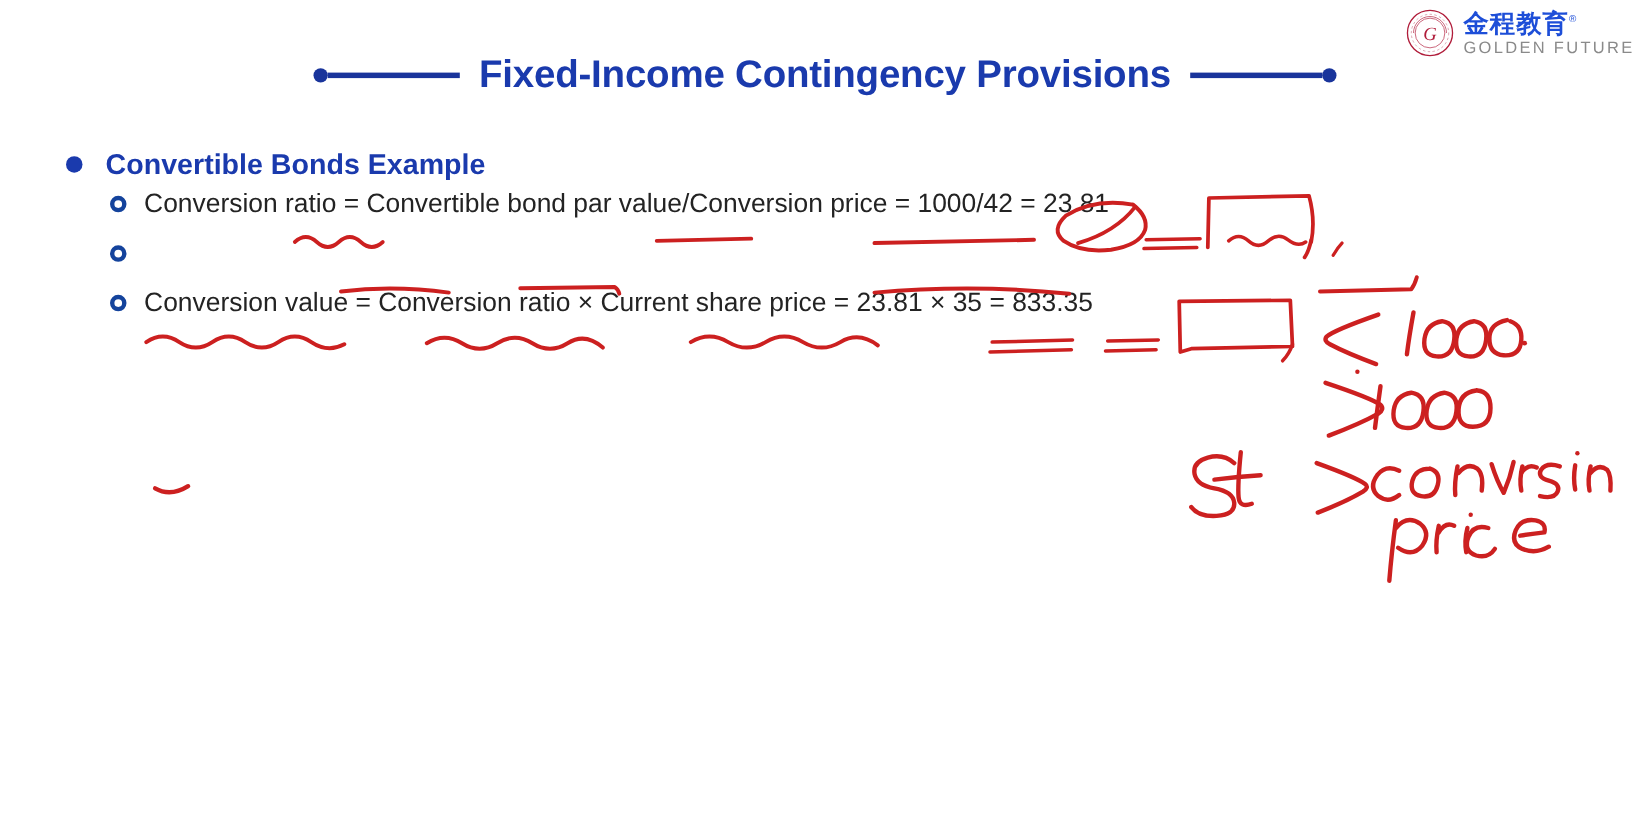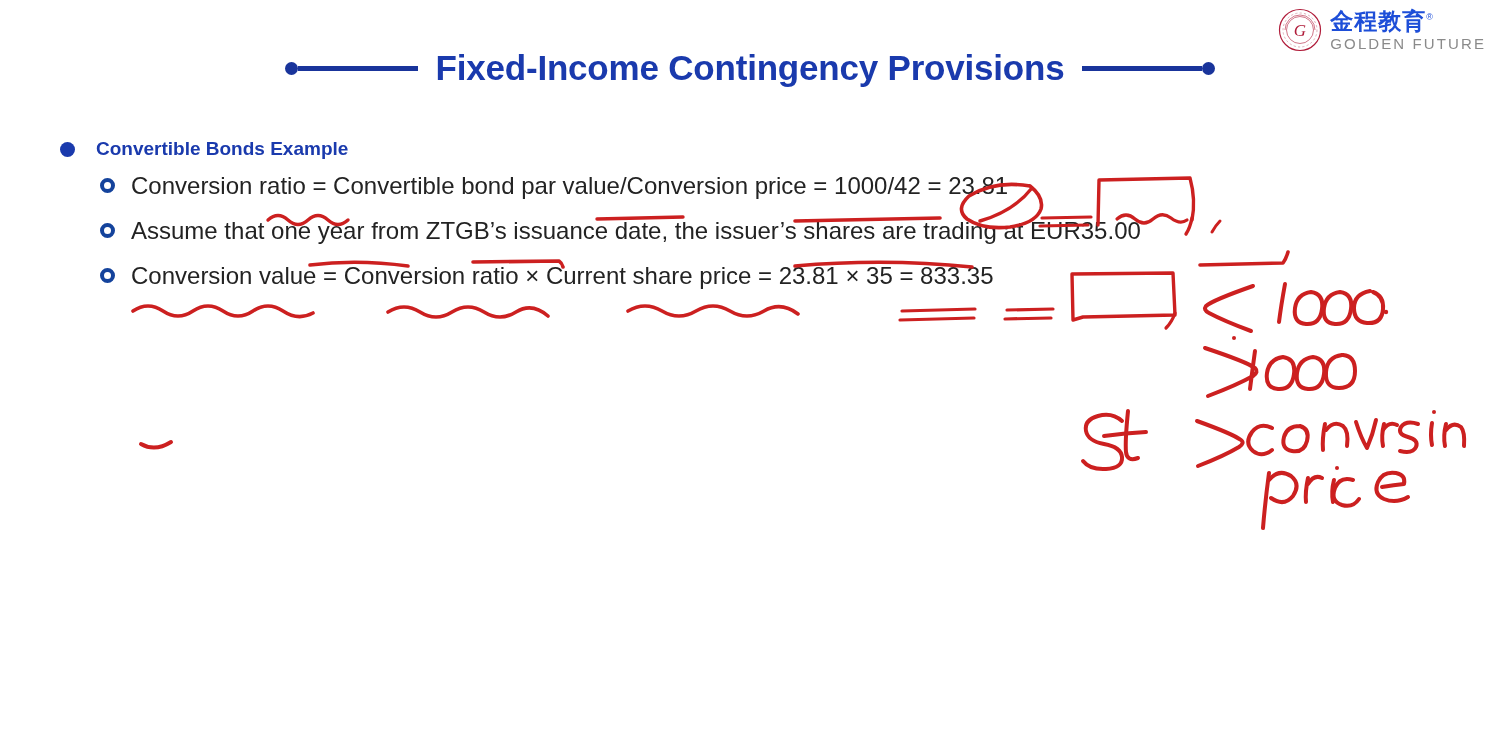--- a/index.html
+++ b/index.html
@@ -105,21 +105,21 @@
     height: 42px;
   }
   #main-bullet .disc {
     width: 15px;
     height: 15px;
     border-radius: 50%;
     background: #1a3aad;
     flex: 0 0 15px;
   }
   #main-bullet .label {
-    font-size: 19px;
+    font-size: 26px;
     font-weight: bold;
     color: #1a3aad;
     white-space: nowrap;
     text-align: right;
   }
 
   .sub-item {
     display: flex;
     align-items: flex-start;
     gap: 16px;
@@ -192,21 +192,20 @@
     <span class="label">Convertible Bonds Example</span>
   </div>
 
   <div class="sub-item">
     <span class="ring"></span>
     <span class="text">Conversion ratio = Convertible bond par value/Conversion price = 1000/42 = 23.81</span>
   </div>
 
   <div class="sub-item">
     <span class="ring"></span>
-    <span class="text">Assume that one year from ZTGB’s issuance date, the issuer’s shares are trading at EUR35.00</span>
   </div>
 
   <div class="sub-item">
     <span class="ring"></span>
     <span class="text">Conversion value = Conversion ratio × Current share price = 23.81 × 35 = 833.35</span>
   </div>
 
 </div>
 
 <div id="annotations">

